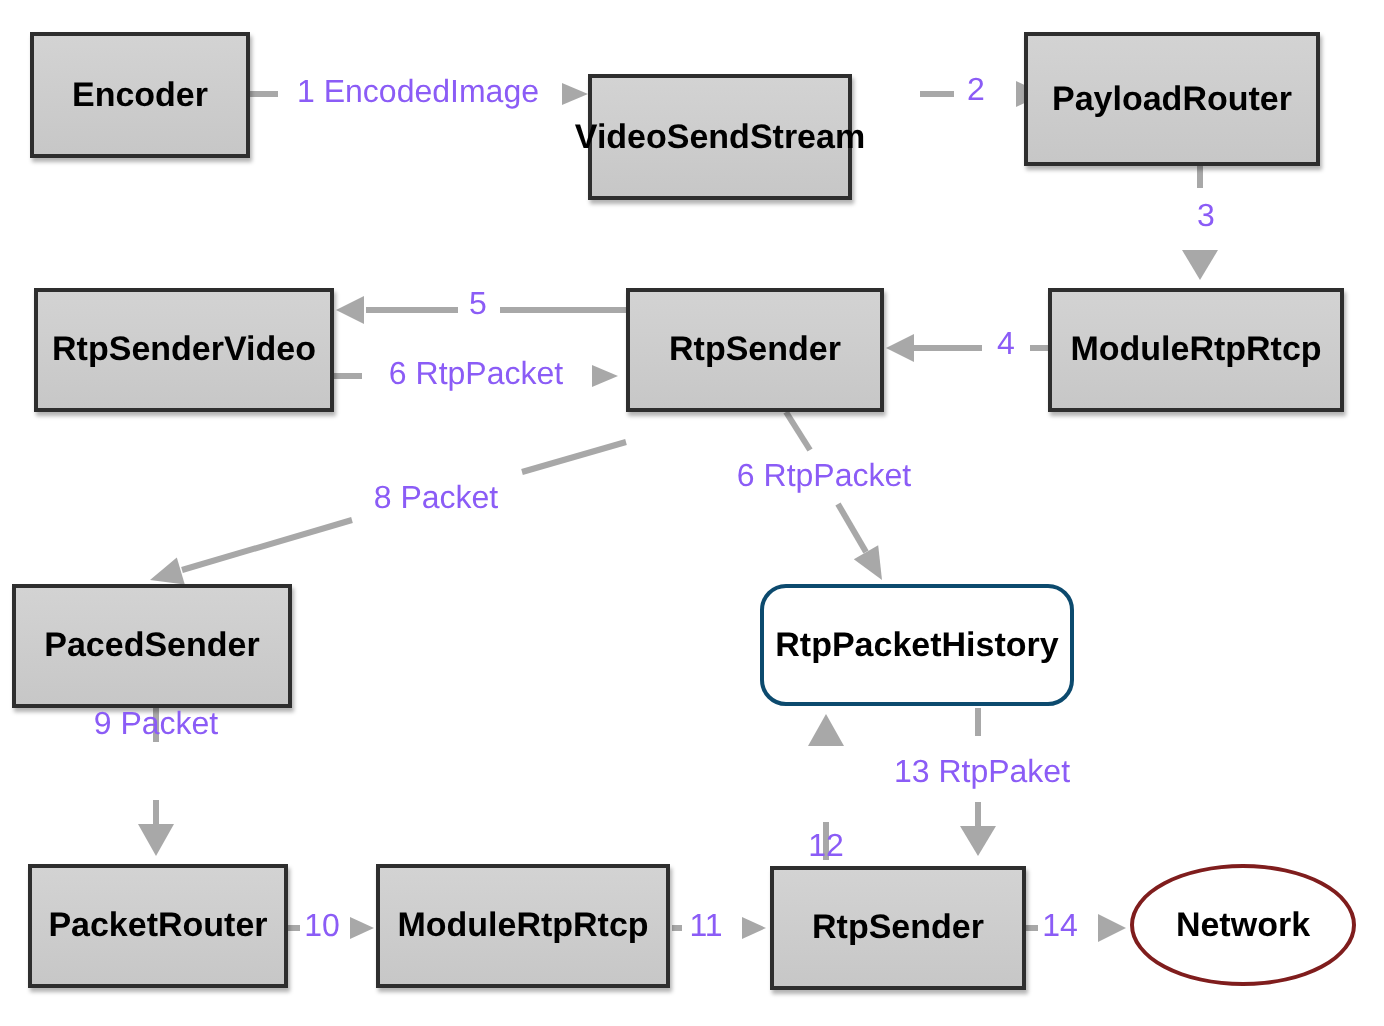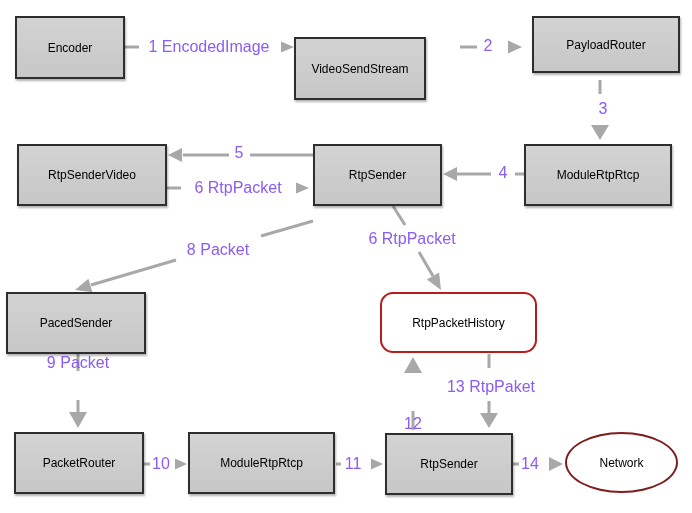--- a/index.html
+++ b/index.html
@@ -18,28 +18,29 @@
   }
   .node {
     position: absolute;
     box-sizing: border-box;
     display: flex;
     align-items: center;
     justify-content: center;
     background: linear-gradient(#d3d3d3, #c7c7c7);
     border: 2px solid #2e2e2e;
     box-shadow: 1px 2px 2px rgba(0,0,0,0.30);
-    font-size: 12px;
+    font-size: 17px;
     color: #000000;
     white-space: nowrap;
     text-align: center;
+    font-weight: bold;
   }
   .node.rounded {
     background: #ffffff;
-    border: 2px solid #b91c1c;
+    border: 2px solid #0c4a6e;
     border-radius: 13px;
     box-shadow: none;
   }
   .node.ellipse {
     background: #ffffff;
     border: 2px solid #7f1d1d;
     border-radius: 50%;
     box-shadow: none;
   }
   .edge-label {
@@ -121,21 +122,21 @@
       <polygon class="head" points="563,464 549,457 549,471"></polygon>
     </g>
   </svg>
 
   <div class="node" style="left:15px; top:16px; width:110px; height:63px;">
     <span>Encoder</span>
   </div>
   <div class="node" style="left:294px; top:16px; width:132px; height:63px;margin-top:21px;">
     <span>VideoSendStream</span>
   </div>
-  <div class="node" style="left:532px; top:16px; width:148px; height:57px;">
+  <div class="node" style="left:512px; top:16px; width:148px; height:67px;">
     <span>PayloadRouter</span>
   </div>
   <div class="node" style="left:524px; top:144px; width:148px; height:62px;">
     <span>ModuleRtpRtcp</span>
   </div>
   <div class="node" style="left:313px; top:144px; width:129px; height:62px;">
     <span>RtpSender</span>
   </div>
   <div class="node" style="left:17px; top:144px; width:150px; height:62px;">
     <span>RtpSenderVideo</span>

